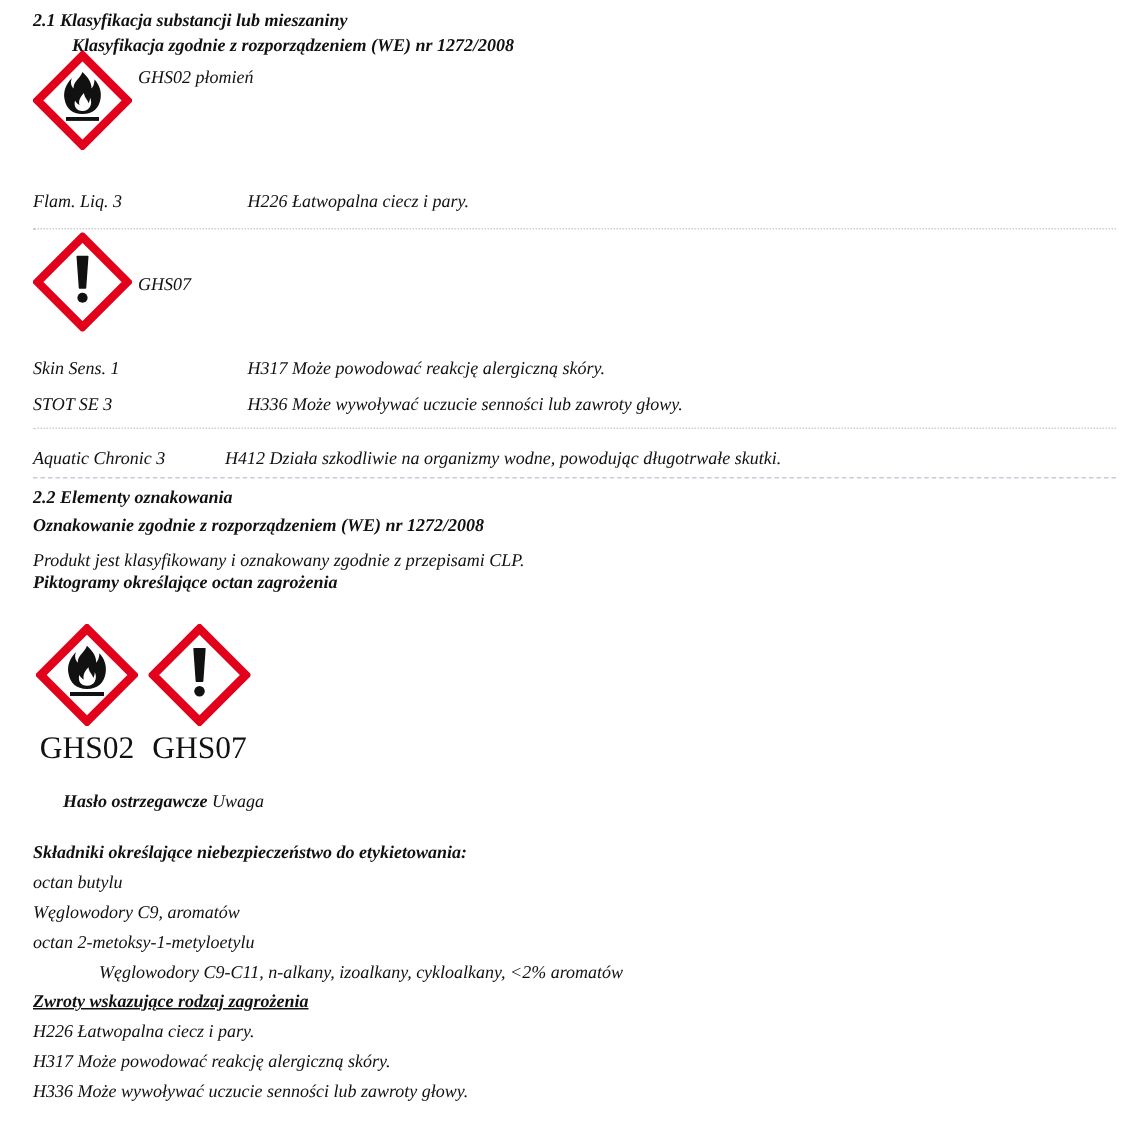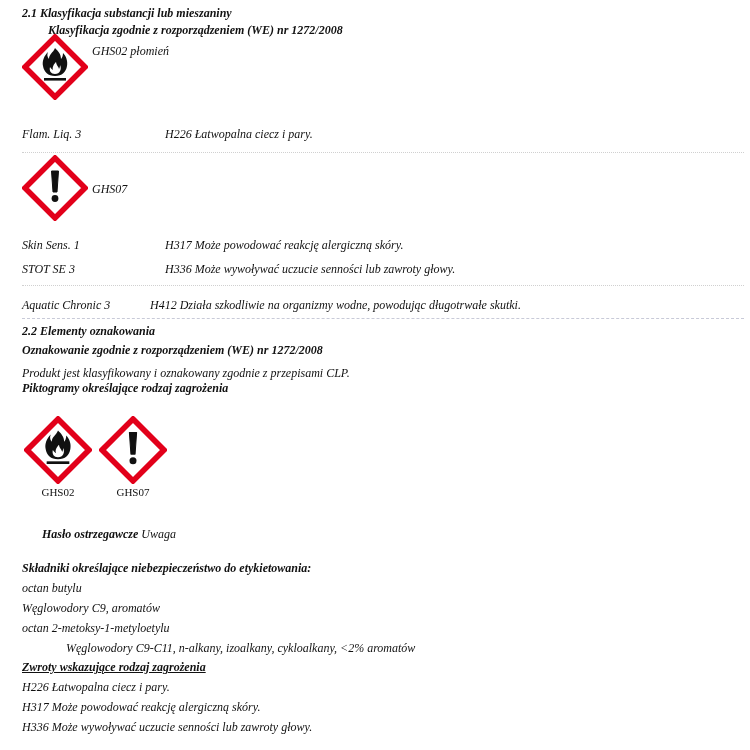--- a/index.html
+++ b/index.html
@@ -4,21 +4,21 @@
 <style>
   html, body { margin:0; padding:0; background:#ffffff; }
   body { width:750px; height:750px; position:relative; overflow:hidden;
          font-family:"Liberation Serif","DejaVu Serif",serif; color:#111; }
   .t { position:absolute; white-space:nowrap; font-style:italic; font-size:12px; line-height:18px; }
   .b { font-weight:bold; }
   .sep-dot { position:absolute; left:22px; width:722px; height:0; border-top:1.5px dotted #d0d0d0; }
   .sep-dash { position:absolute; left:22px; width:722px; height:0; border-top:1.5px dashed #c8cad8; }
   .picto { position:absolute; }
   .picto svg { display:block; }
-  .plabel { position:absolute; font-size:11px; font-style:normal; text-align:center; white-space:nowrap; }
+  .plabel { position:absolute; font-size:21px; font-style:normal; text-align:center; white-space:nowrap; }
 </style>
 </head>
 <body>
 
 <svg width="0" height="0" style="position:absolute">
   <defs>
     <g id="diamond">
       <polygon points="33,3 63,33 33,63 3,33" fill="#fff" stroke="#e2001a" stroke-width="5.5" stroke-linejoin="miter"></polygon>
     </g>
     <g id="flame">
@@ -61,21 +61,21 @@
 <div class="t" style="left:165px;top:260px;">H336 Może wywoływać uczucie senności lub zawroty głowy.</div>
 <div class="sep-dot" style="top:285px;"></div>
 
 <div class="t" style="left:22px;top:296px;text-align:center;">Aquatic Chronic 3</div>
 <div class="t" style="left:150px;top:296px;">H412 Działa szkodliwie na organizmy wodne, powodując długotrwałe skutki.</div>
 <div class="sep-dash" style="top:318px;"></div>
 
 <div class="t b" style="left:22px;top:322px;">2.2 Elementy oznakowania</div>
 <div class="t b" style="left:22px;top:341px;">Oznakowanie zgodnie z rozporządzeniem (WE) nr 1272/2008</div>
 <div class="t" style="left:22px;top:348px;margin-top:16px;">Produkt jest klasyfikowany i oznakowany zgodnie z przepisami CLP.</div>
-<div class="t b" style="left:22px;top:379px;">Piktogramy określające rodzaj zagrożenia</div>
+<div class="t b" style="left:22px;top:379px;">Piktogramy określające octan zagrożenia</div>
 
 <div class="picto" style="left:24px;top:416px;">
   <svg width="68" height="68" viewBox="0 0 66 66">
       <use href="#diamond"></use>
       <use href="#flame"></use>
     </svg>
 </div>
 <div class="picto" style="left:99px;top:416px;">
   <svg width="68" height="68" viewBox="0 0 66 66">
       <use href="#diamond"></use>

